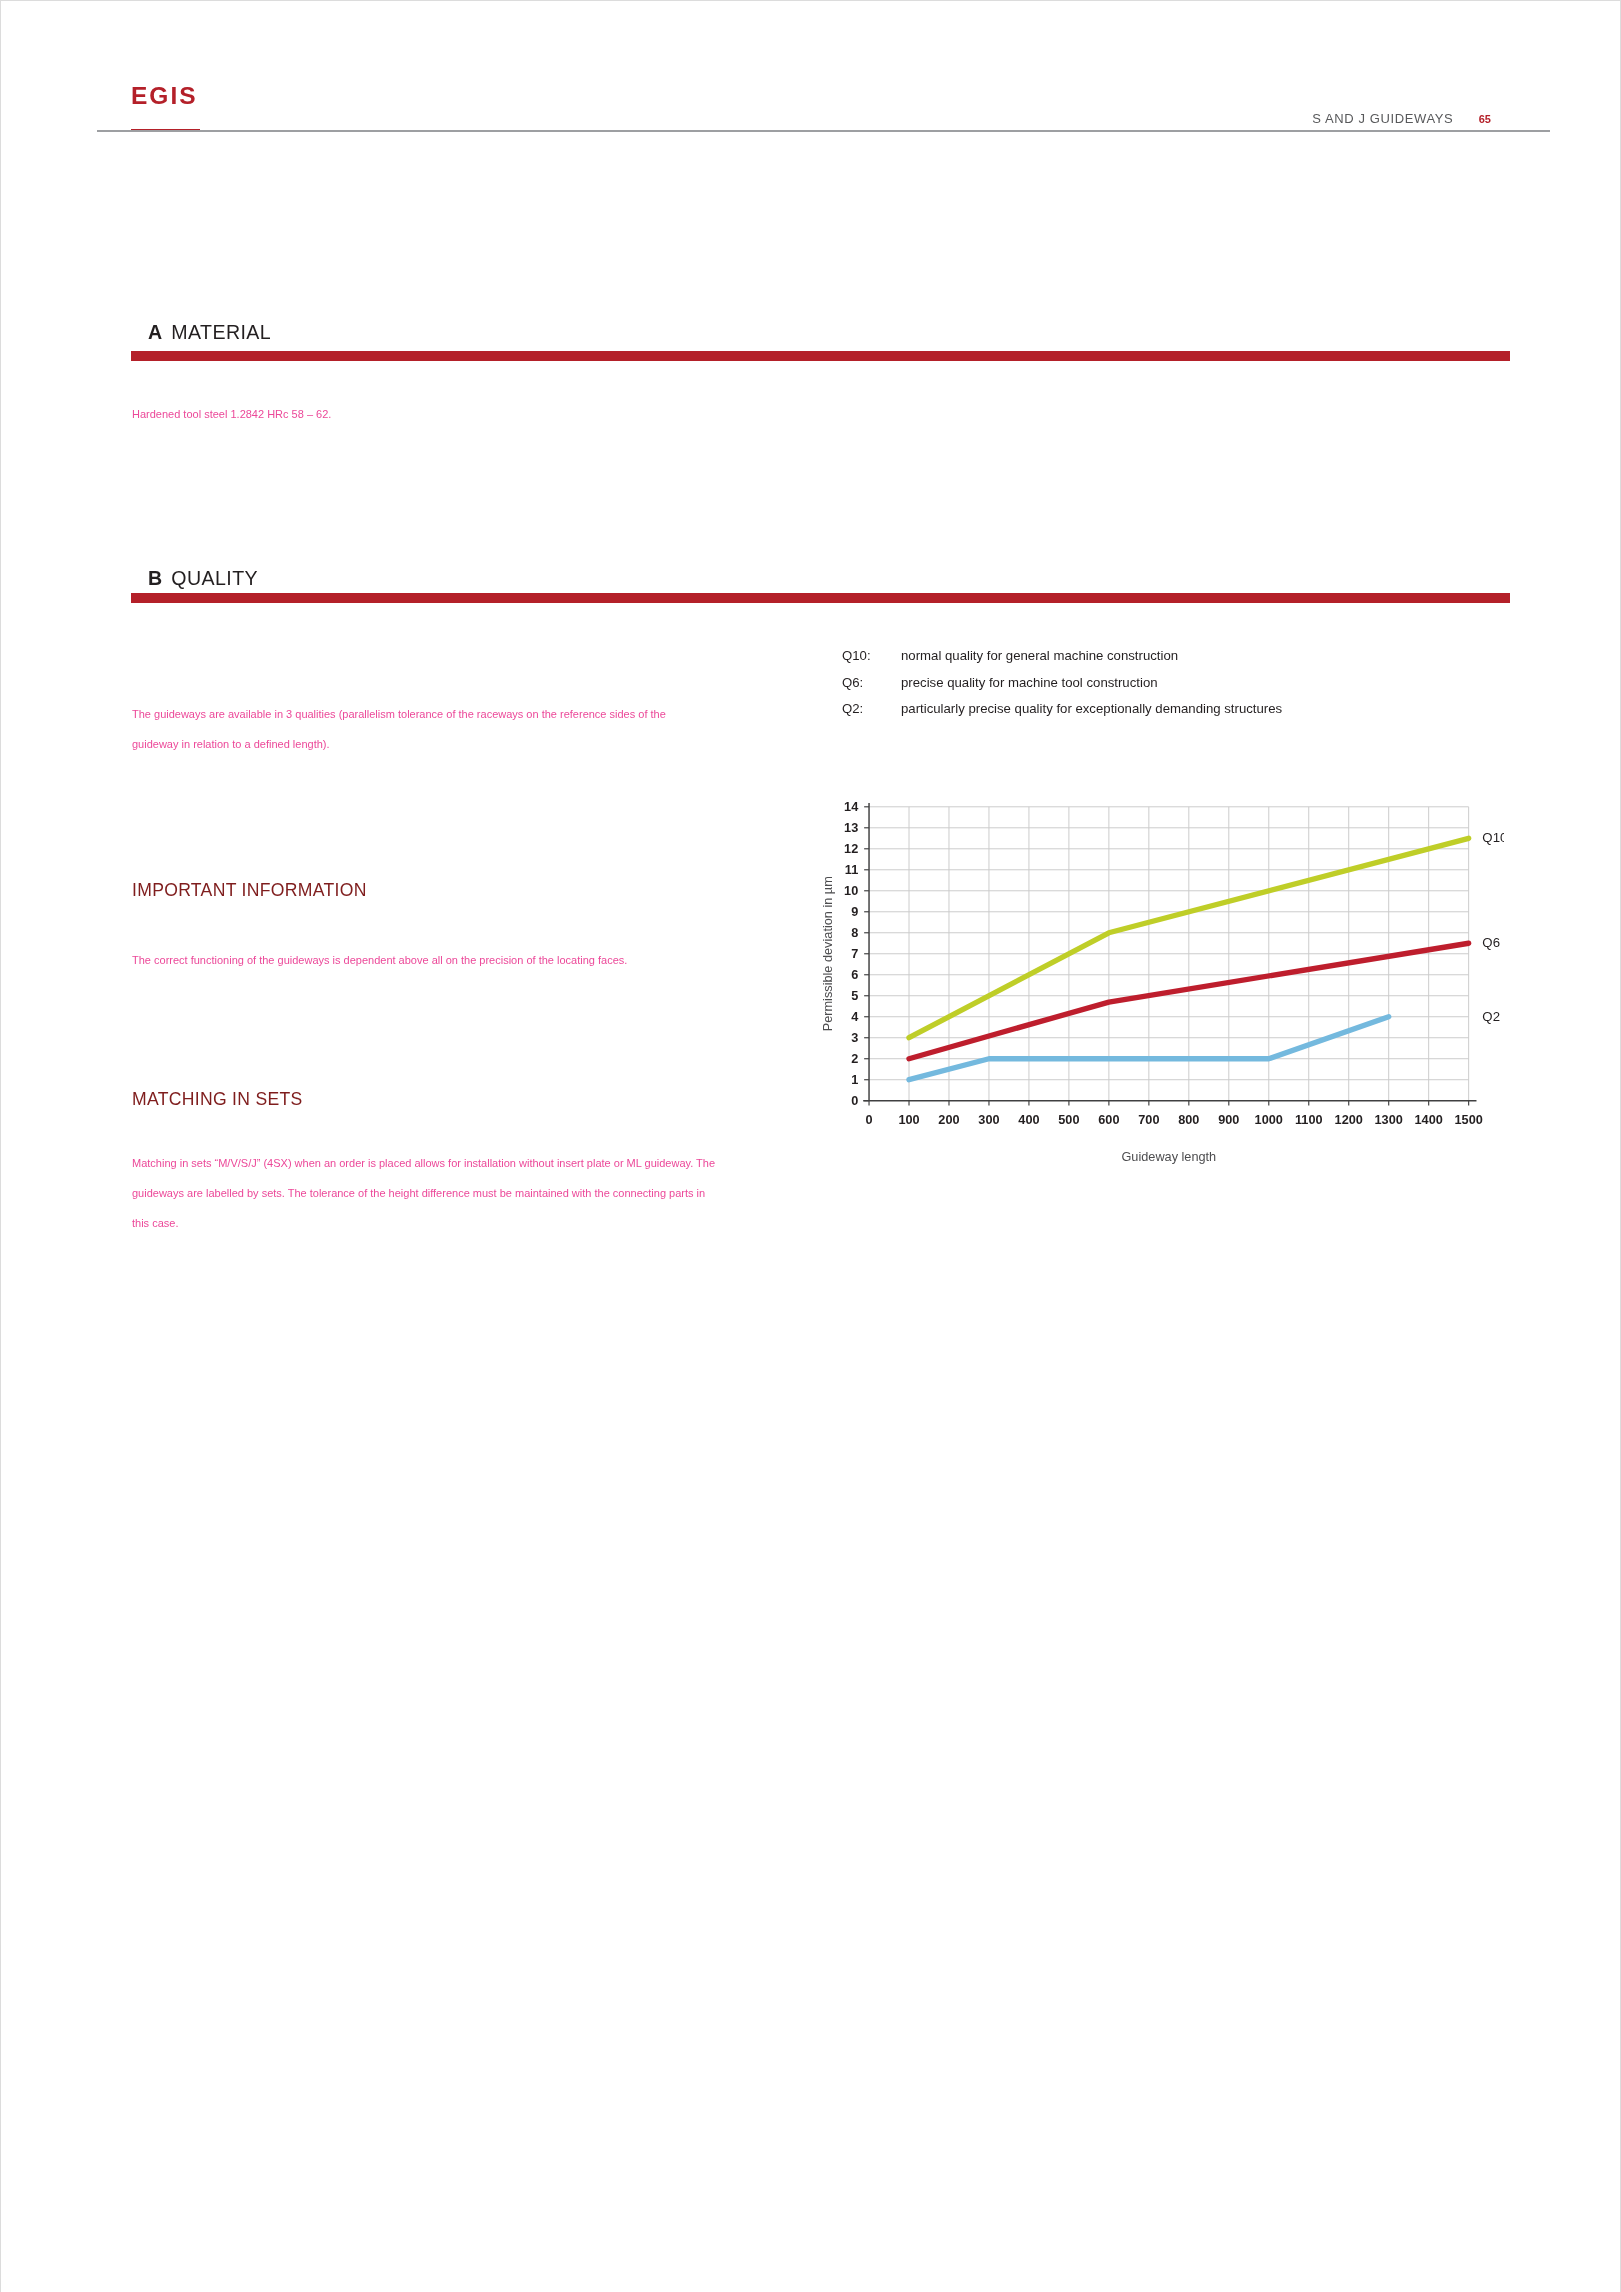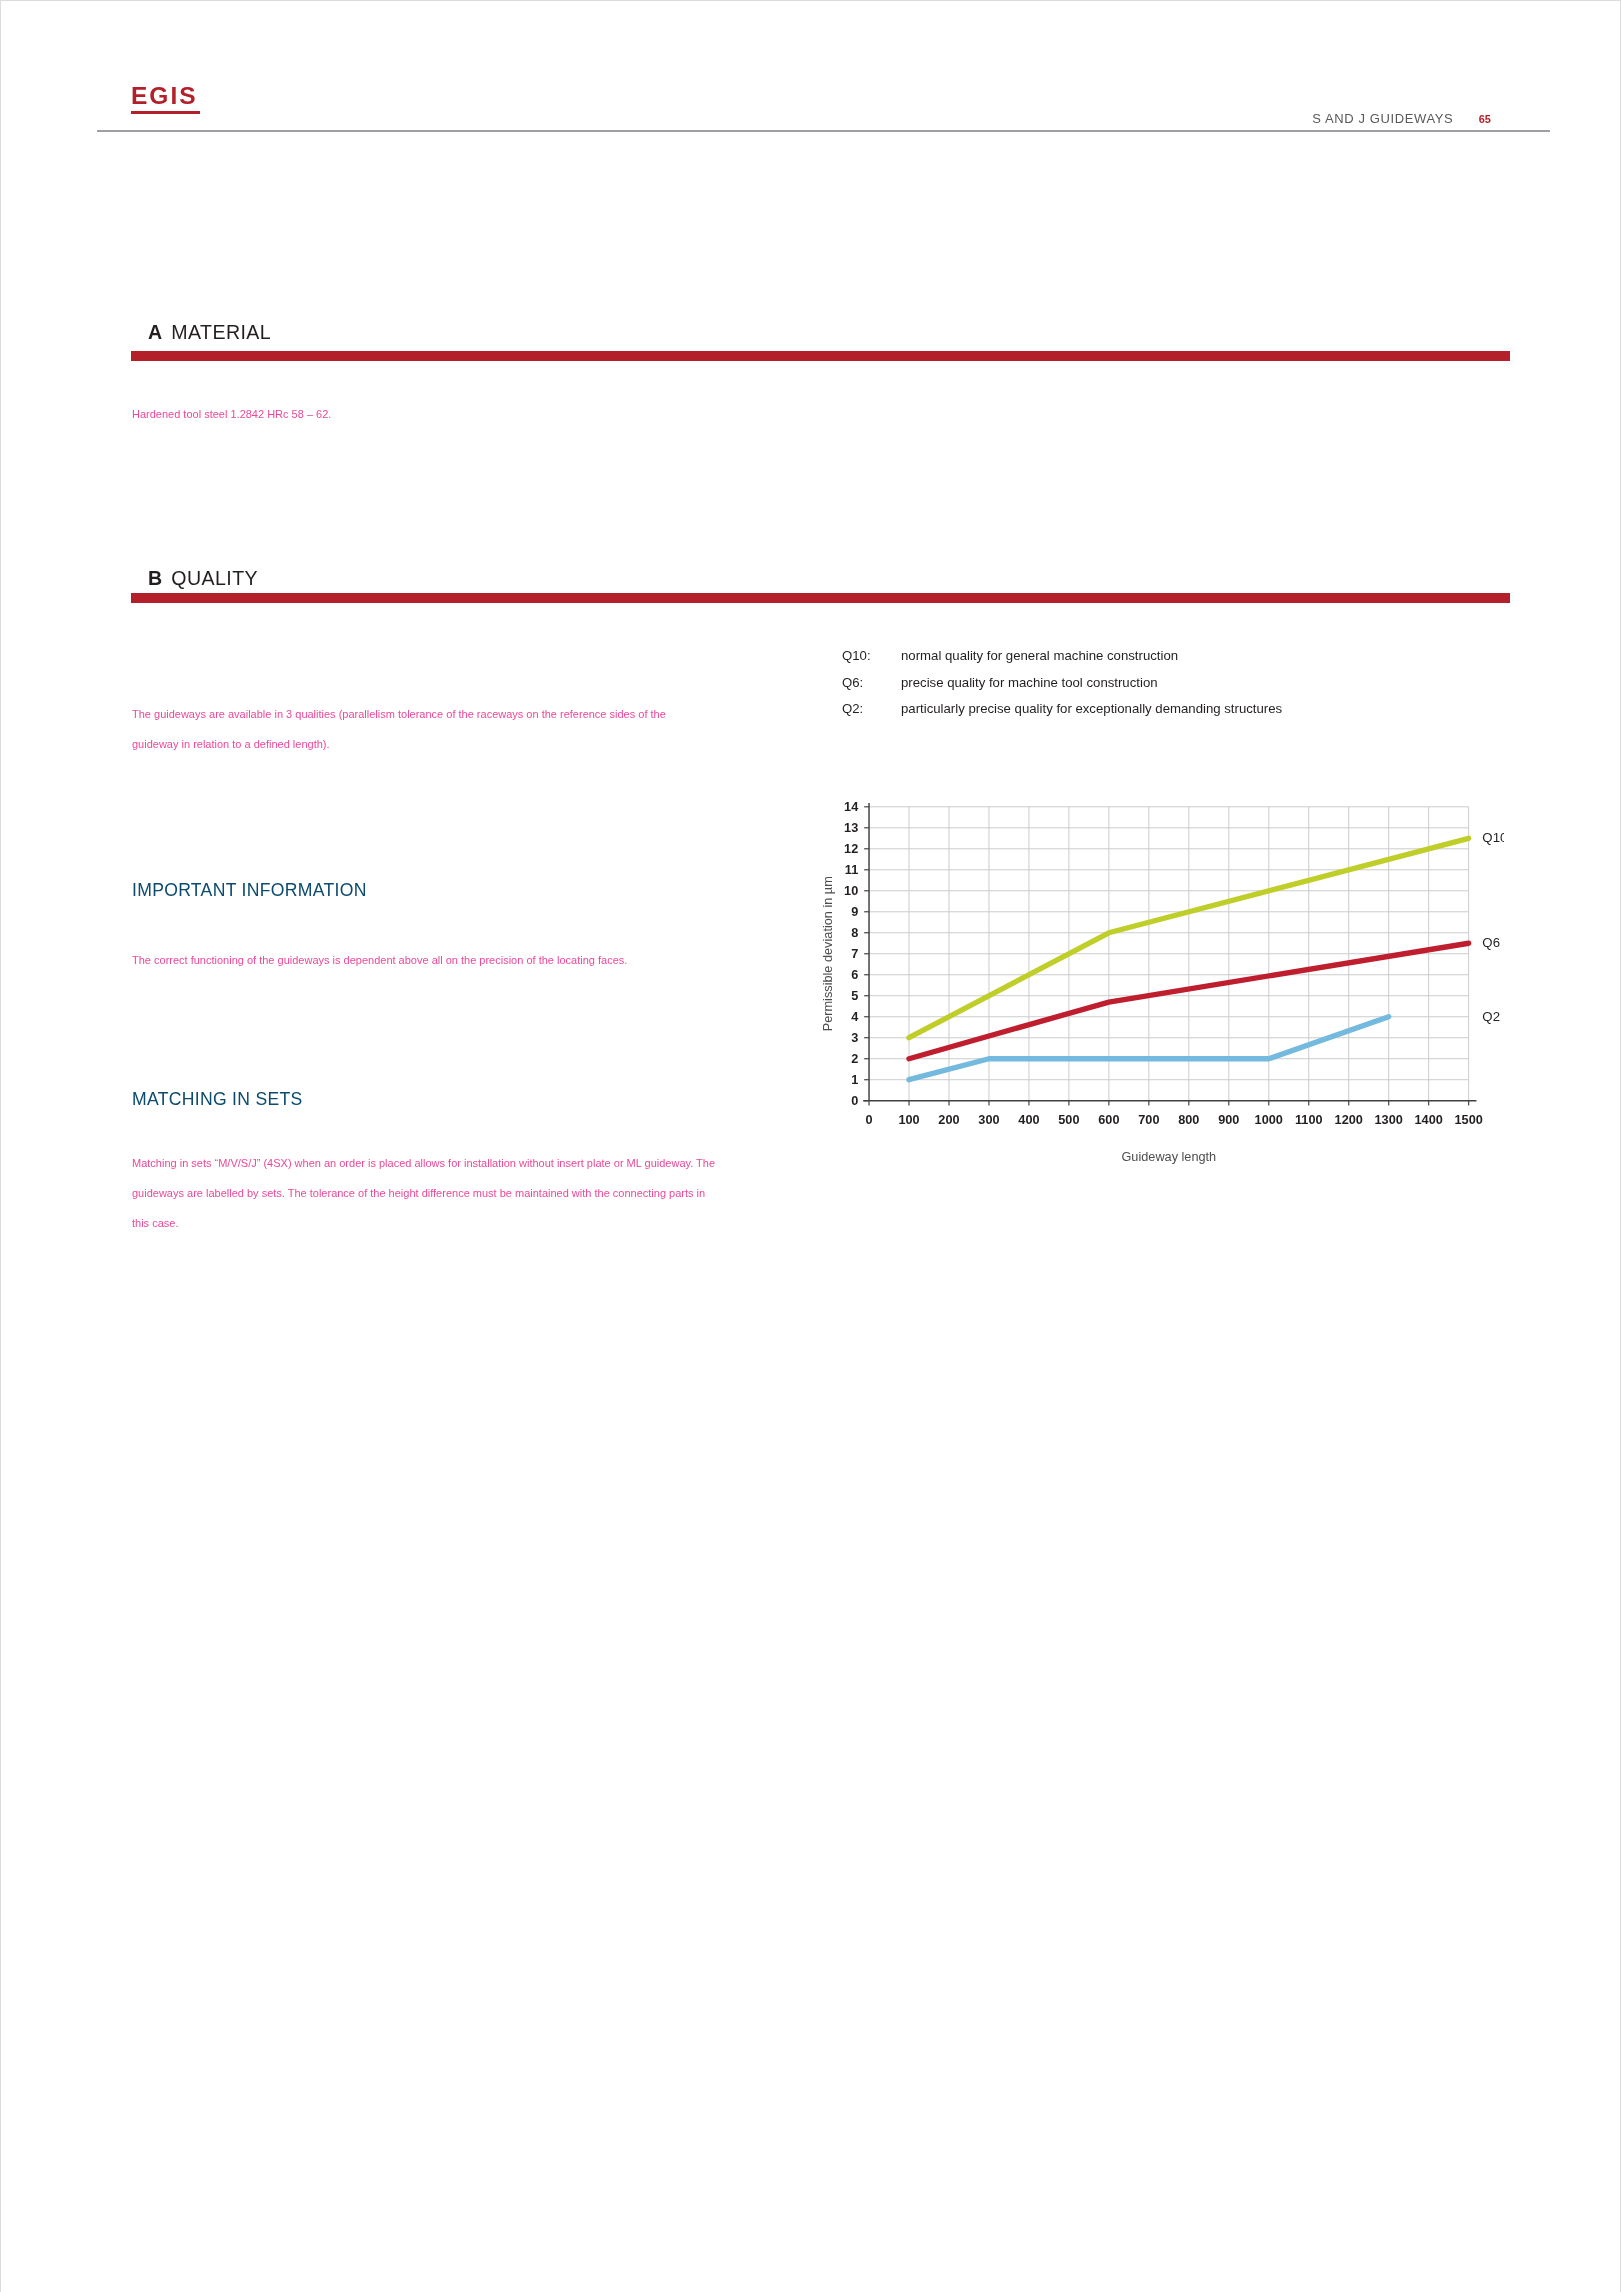--- a/index.html
+++ b/index.html
@@ -7,38 +7,38 @@
   .page {
     position:relative; width:1621px; height:2293px; background:#ffffff;
     border:1px solid #dcdcdc; overflow:hidden;
     font-family:"Liberation Sans", sans-serif; color:#231f20;
   }
 
   
   .logo {
     position:absolute; left:130px; top:82px;
     color:#b42029; font-weight:800; font-size:24.5px; letter-spacing:2px;
-    border-bottom:3.9px solid #b42029; padding:0 2px 2px 0; line-height:25.5px;
+    border-bottom:3.9px solid #b42029; padding:0 2px 20px 0; line-height:25.5px;
   }
   .header-right {
     position:absolute; right:129px; top:86px;
     display:flex; align-items:baseline; gap:25.5px;
   }
   .doc-title { color:#58595b; font-size:13px; letter-spacing:0.6px; }
   .page-num  { color:#b42029; font-size:11px; font-weight:bold;margin-top:26px; }
   .header-rule {
     position:absolute; left:96px; top:129px; width:1453px; height:2px; background:#9d9fa2;
   }
 
   
   .sec-heading { position:absolute; left:131px; margin:16px; font-size:19.6px; font-weight:normal; letter-spacing:0.4px; color:#231f20; }
   .sec-heading b { font-weight:800; margin-right:8.8px; }
   .sec-bar { position:absolute; left:130px; width:1379px; height:9.8px; background:#b42029; }
   .body-text { position:absolute; left:131px; margin:0; font-size:11px; line-height:30px; color:#ec4899; }
-  .subhead { position:absolute; left:131px; margin:0; font-size:17.6px; font-weight:normal; letter-spacing:0.3px; color:#0c4a6e; }
+  .subhead { position:absolute; left:131px; margin:0; font-size:17.6px; font-weight:normal; letter-spacing:0.3px; color:#7f1d1d; }
 
   #heading-a { top:304px; }
   #bar-a     { top:350px; }
   #text-a    { top:398px; }
 
   #heading-b { top:550px; }
   #bar-b     { top:592px; }
   #b-p1      { top:638px; width:588px; }
   #b-p2      { top:698px; width:578px; }
   #b-h-important { top:879px; }

